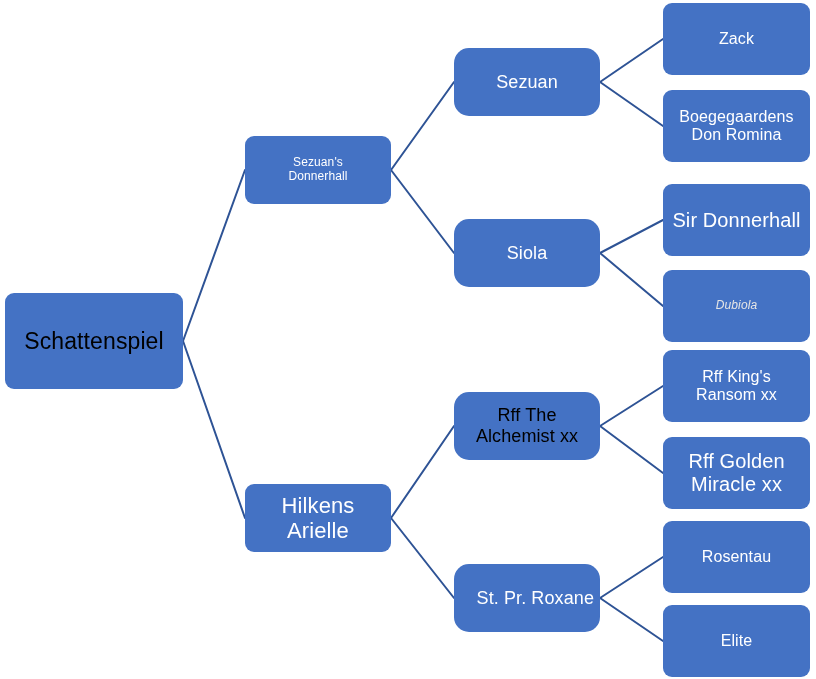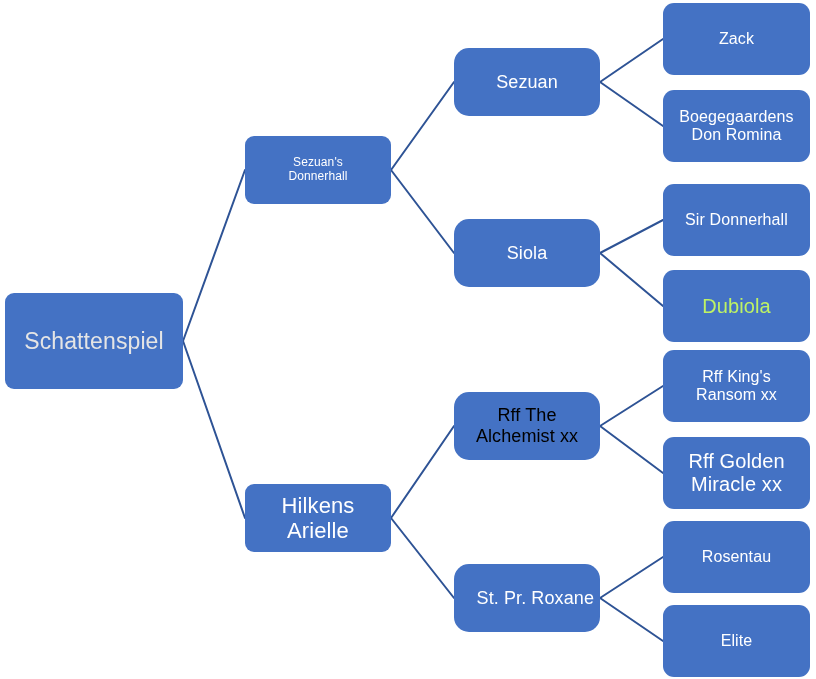--- a/index.html
+++ b/index.html
@@ -41,21 +41,21 @@
     -webkit-font-smoothing: antialiased;
   }
   .node-label {
     display: block;
     white-space: pre-line;
   }
   
   .gen0 { font-size: 23px; }
   .gen1 { font-size: 18px; }
   .gen2 { font-size: 18px; border-radius: 15px; }
-  .gen3 { font-size: 16px; border-radius: 11px; }
+  .gen3 { font-size: 16px; }
 </style>
 </head>
 <body>
 
 <div id="chart-root">
   <svg id="connector-layer" viewBox="0 0 816 679" width="816" height="679" xmlns="http://www.w3.org/2000/svg">
       <line x1="183" y1="341" x2="245" y2="170" stroke="#2E5395" stroke-width="2" stroke-linecap="round"></line>
       <line x1="183" y1="341" x2="245" y2="518" stroke="#2E5395" stroke-width="2" stroke-linecap="round"></line>
       <line x1="391" y1="170" x2="454" y2="82" stroke="#2E5395" stroke-width="2" stroke-linecap="round"></line>
       <line x1="391" y1="170" x2="454" y2="253" stroke="#2E5395" stroke-width="2" stroke-linecap="round"></line>
@@ -64,21 +64,21 @@
       <line x1="600" y1="82" x2="663" y2="39" stroke="#2E5395" stroke-width="2" stroke-linecap="round"></line>
       <line x1="600" y1="82" x2="663" y2="126" stroke="#2E5395" stroke-width="2" stroke-linecap="round"></line>
       <line x1="600" y1="253" x2="663" y2="220" stroke="#2E5395" stroke-width="2" stroke-linecap="round"></line>
       <line x1="600" y1="253" x2="663" y2="306" stroke="#2E5395" stroke-width="2" stroke-linecap="round"></line>
       <line x1="600" y1="426" x2="663" y2="386" stroke="#2E5395" stroke-width="2" stroke-linecap="round"></line>
       <line x1="600" y1="426" x2="663" y2="473" stroke="#2E5395" stroke-width="2" stroke-linecap="round"></line>
       <line x1="600" y1="598" x2="663" y2="557" stroke="#2E5395" stroke-width="2" stroke-linecap="round"></line>
       <line x1="600" y1="598" x2="663" y2="641" stroke="#2E5395" stroke-width="2" stroke-linecap="round"></line>
     </svg>
   <div id="node-layer">
-      <div class="node gen0" style="left: 5px; top: 293px; width: 178px; height: 96px; background: rgb(68, 114, 196); color: #e5e5e5; font-size: 23px;">
+      <div class="node gen0" style="left: 5px; top: 293px; width: 178px; height: 96px; background: rgb(68, 114, 196); color: #000000; font-size: 23px;">
         <span class="node-label">Schattenspiel</span>
       </div>
       <div class="node gen1" style="left: 245px; top: 136px; width: 146px; height: 68px; background: rgb(68, 114, 196); color: rgb(255, 255, 255); font-size: 12px;">
         <span class="node-label">Sezuan's
 Donnerhall</span>
       </div>
       <div class="node gen1" style="left: 245px; top: 484px; width: 146px; height: 68px; background: rgb(68, 114, 196); color: rgb(255, 255, 255); font-size: 22px;">
         <span class="node-label">Hilkens Arielle</span>
       </div>
       <div class="node gen2" style="left: 454px; top: 48px; width: 146px; height: 68px; background: rgb(68, 114, 196); color: rgb(255, 255, 255); font-size: 18px;">
@@ -94,24 +94,24 @@
       <div class="node gen2" style="left: 454px; top: 564px; width: 146px; height: 68px; background: rgb(68, 114, 196); color: rgb(255, 255, 255); font-size: 18px; justify-content: flex-end;">
         <span class="node-label">St. Pr. Roxane</span>
       </div>
       <div class="node gen3" style="left: 663px; top: 3px; width: 147px; height: 72px; background: rgb(68, 114, 196); color: rgb(255, 255, 255); font-size: 16px;">
         <span class="node-label">Zack</span>
       </div>
       <div class="node gen3" style="left: 663px; top: 90px; width: 147px; height: 72px; background: rgb(68, 114, 196); color: rgb(255, 255, 255); font-size: 16px;">
         <span class="node-label">Boegegaardens
 Don Romina</span>
       </div>
-      <div class="node gen3" style="left: 663px; top: 184px; width: 147px; height: 72px; background: rgb(68, 114, 196); color: rgb(255, 255, 255); font-size: 16px;">
+      <div class="node gen3" style="left: 663px; top: 184px; width: 147px; height: 72px; background: rgb(68, 114, 196); color: rgb(255, 255, 255); font-size: 20px;">
         <span class="node-label">Sir Donnerhall</span>
       </div>
-      <div class="node gen3" style="left: 663px; top: 270px; width: 147px; height: 72px; background: rgb(68, 114, 196); color: #bef264; font-size: 20px;">
+      <div class="node gen3" style="left: 663px; top: 270px; width: 147px; height: 72px; background: rgb(68, 114, 196); color: #e5e5e5; font-size: 12px; font-style: italic;">
         <span class="node-label">Dubiola</span>
       </div>
       <div class="node gen3" style="left: 663px; top: 350px; width: 147px; height: 72px; background: rgb(68, 114, 196); color: rgb(255, 255, 255); font-size: 16px;">
         <span class="node-label">Rff King's
 Ransom xx</span>
       </div>
       <div class="node gen3" style="left: 663px; top: 437px; width: 147px; height: 72px; background: rgb(68, 114, 196); color: rgb(255, 255, 255); font-size: 20px;">
         <span class="node-label">Rff Golden
 Miracle xx</span>
       </div>

